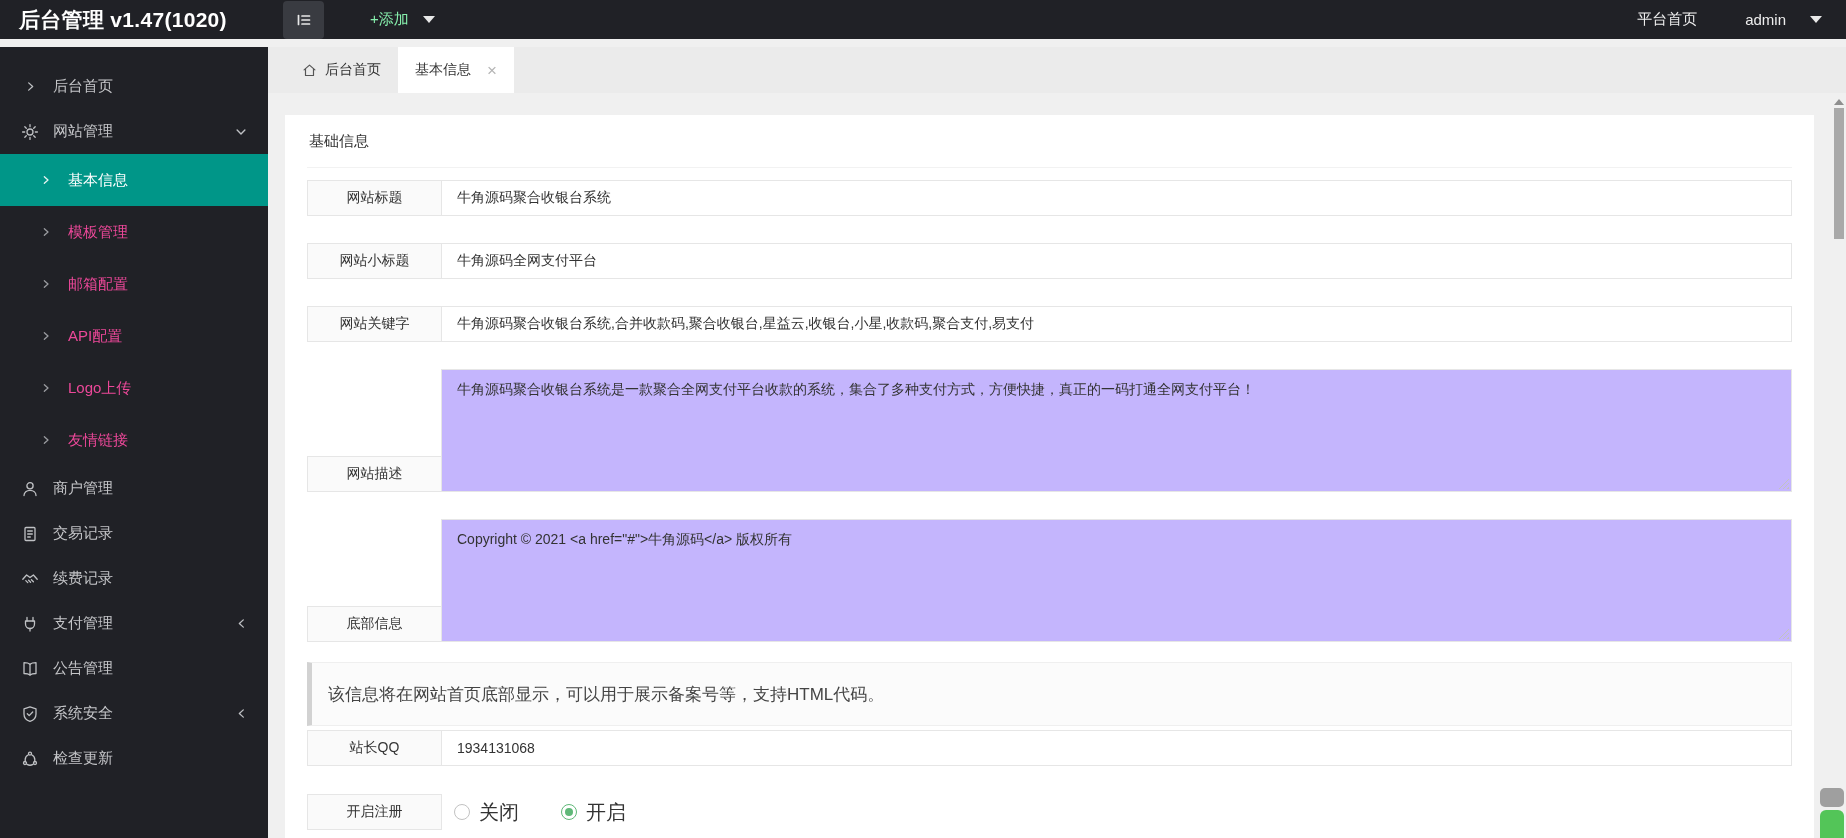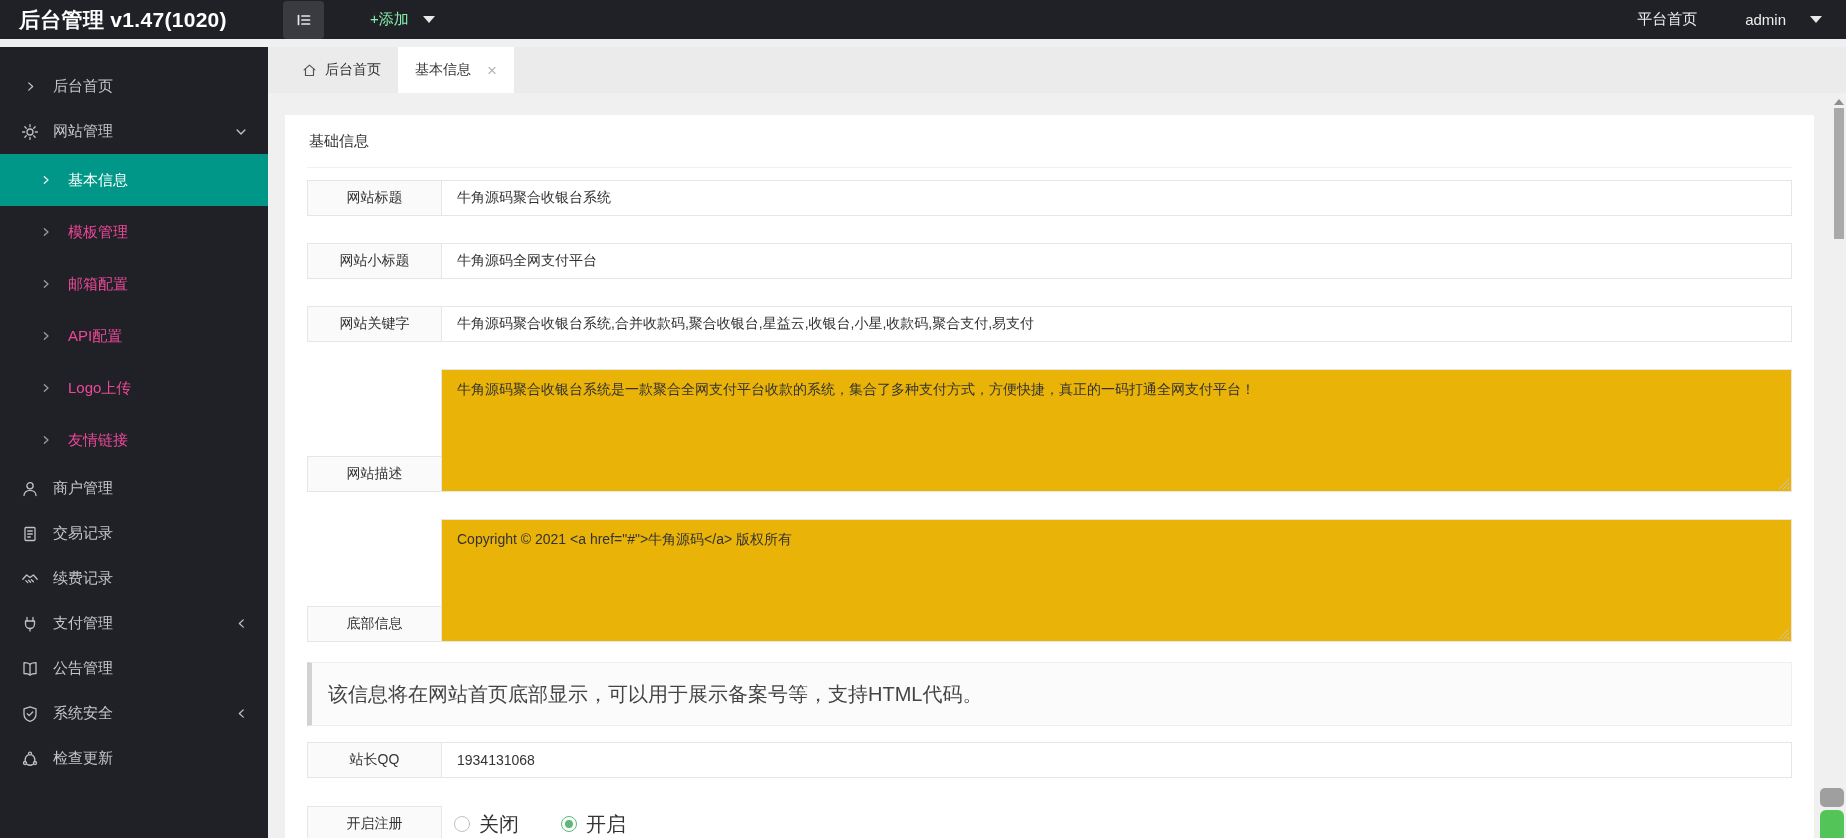--- a/index.html
+++ b/index.html
@@ -93,34 +93,34 @@
   }
   .finput {
     flex:1; height:36px; margin-left:-1px; border:1px solid #e6e6e6;
     padding:0 15px; font-size:14px; color:#333; outline:none; background:#fff;
     font-family:"Liberation Sans", sans-serif;
   }
   .ta-wrap { flex:1; margin-left:-1px; position:relative; }
   .ftextarea {
     width:100%; height:123px; border:1px solid #e6e6e6; resize:none;
     padding:9px 15px; font-size:14px; color:#333; outline:none; display:block;
-    font-family:"Liberation Sans", sans-serif; line-height:1.5; background:#eab308;
+    font-family:"Liberation Sans", sans-serif; line-height:1.5; background:#c4b5fd;
   }
   .ta-wrap::after {
     content:""; position:absolute; right:3px; bottom:3px; width:11px; height:11px;
     background:repeating-linear-gradient(135deg, transparent, transparent 2px, #c2c2c2 2px, #c2c2c2 3px);
     clip-path:polygon(100% 0, 100% 100%, 0 100%);
     pointer-events:none;
   }
   .row-desc { margin-bottom:20px; }
   .note {
-    height:64px; margin-bottom:16px; background:#fbfbfb;
+    height:64px; margin-bottom:4px; background:#fbfbfb;
     border:1px solid #efefef; border-left:5px solid #d2d2d2;
     display:flex; align-items:center; padding:16px 16px;
-    font-size:20px; color:#444;
+    font-size:17px; color:#444;
   }
   .row-qq { margin-bottom:28px; }
   .radios { display:flex; align-items:center; height:36px; padding-left:12px; }
   .radio { display:flex; align-items:center; gap:9px; margin-right:42px; cursor:pointer; }
   .radio .rc {
     width:16px; height:16px; border-radius:50%; border:1px solid #c2c2c2;
     background:#fff; display:flex; align-items:center; justify-content:center;
   }
   .radio.checked .rc { border-color:#5FB878; }
   .radio .rc::after {

